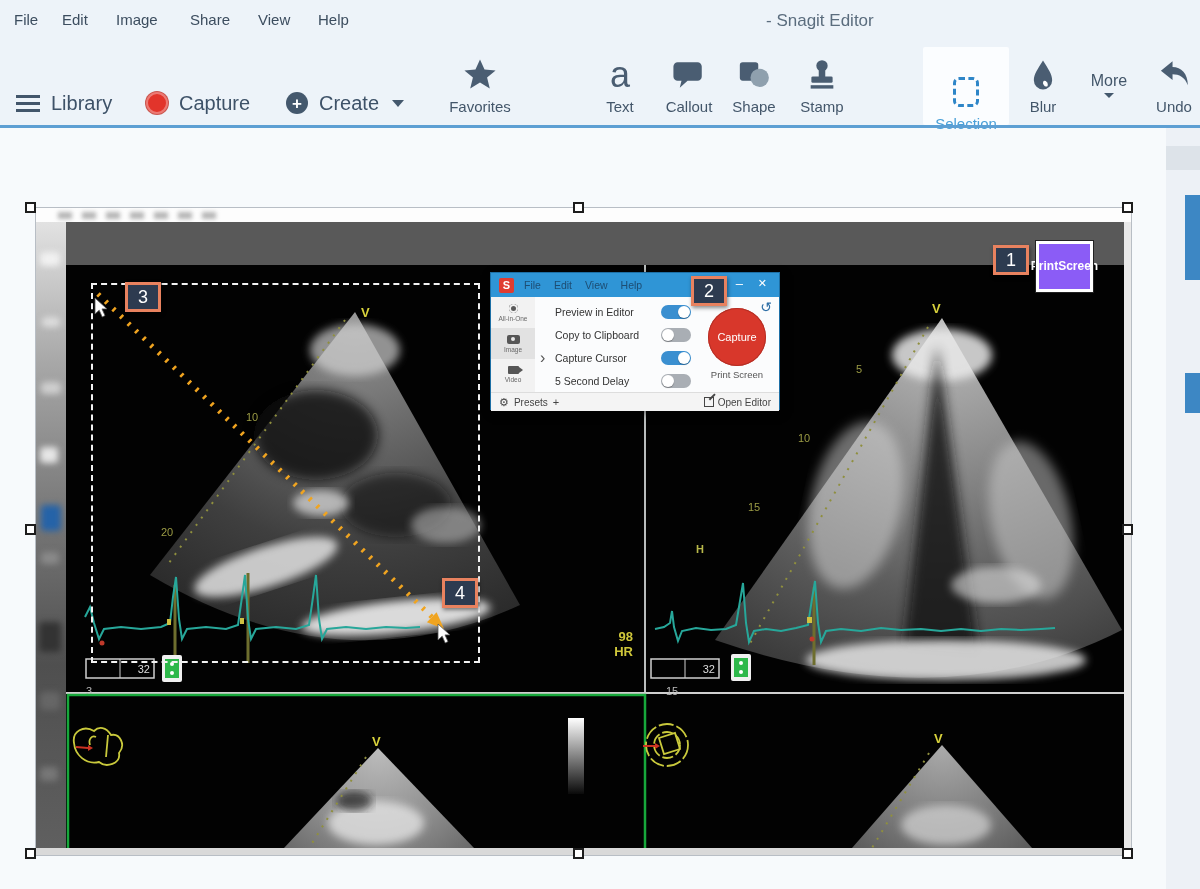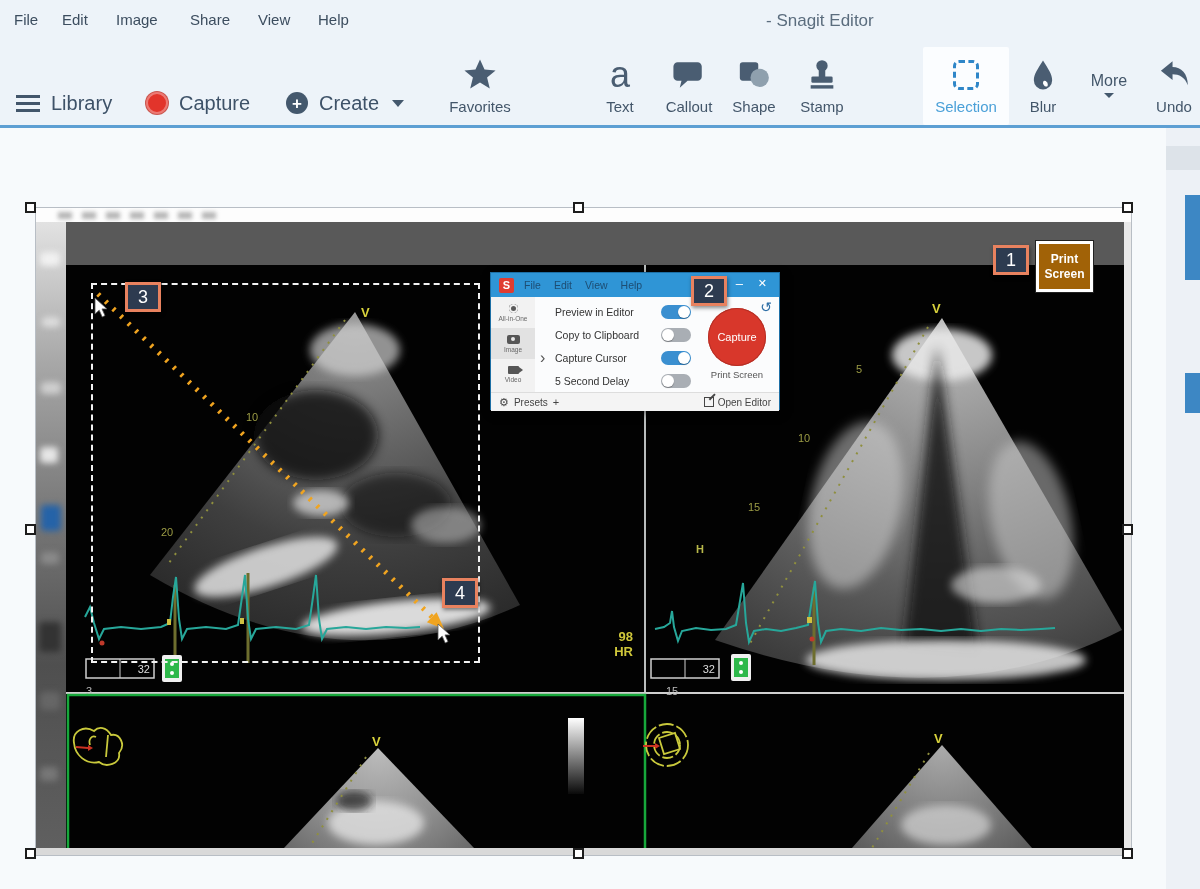--- a/index.html
+++ b/index.html
@@ -20,21 +20,21 @@
   .hamburger::after { content:""; position:absolute; left:0; top:4px; width:24px; height:3px; background:#42566b; }
   .red-dot { width:22px; height:22px; border-radius:50%; background:#e2342b; box-shadow:inset 0 0 0 2px rgba(255,255,255,.35), 0 0 0 1px #c8564f; }
   .plus-circle { width:22px; height:22px; border-radius:50%; background:#44586d; color:#fff; font-size:17px; font-weight:bold;
                  display:flex; align-items:center; justify-content:center; line-height:1; }
   .caret-down { width:0; height:0; border-left:6px solid transparent; border-right:6px solid transparent; border-top:7px solid #44586d; margin-left:2px; }
 
   .tool { position:absolute; top:52px; width:70px; height:72px; text-align:center; }
   .tool .icon-box { height:46px; display:flex; align-items:center; justify-content:center; }
   .tool .tool-label { font-size:15px; color:#43566a; }
   .tool-selected { left:923px !important; width:86px !important; top:47px !important; height:78px !important;
-                   background:#fbfdff; border-radius:2px; padding-top:5px; }
+                   background:#fbfdff; border-radius:2px; padding-top:22px; }
   .tool-selected .tool-label { color:#4aa0d8; }
   .letter-a { font-size:36px; color:#4a5d72; line-height:1; font-weight:500; }
   .sel-icon { width:26px; height:30px; border:3px dashed #2e86c8; border-radius:6px; }
   .more-tool { position:absolute; left:1085px; top:72px; width:48px; text-align:center; font-size:16px; color:#43566a; }
   .more-caret { margin:3px auto 0; width:0; height:0; border-left:5px solid transparent; border-right:5px solid transparent; border-top:5px solid #44586d; }
 
   
   .rp { position:absolute; left:1166px; top:128px; width:34px; height:761px; background:#edf1f6; }
   .rp-band { position:absolute; left:1166px; top:146px; width:34px; height:24px; background:#dde3e9; }
   .rp-blue1 { position:absolute; left:1185px; top:195px; width:15px; height:85px; background:#3d87c4; }
@@ -53,23 +53,23 @@
   .bottom-strip { position:absolute; left:0; top:640px; width:1095px; height:7px; background:#d9d9d9; }
   .black-canvas { position:absolute; left:30px; top:57px; width:1058px; height:583px; background:#020202; }
 
   
   .sel-rect { position:absolute; left:91px; top:283px; width:389px; height:380px; border:2px dashed #f2f2f2; }
   .overlay-svg { position:absolute; left:0; top:0; width:1200px; height:889px; pointer-events:none; }
 
   .callout { position:absolute; width:36px; height:30px; background:#2d3b50; border:3px solid #e8825f;
              color:#fff; font-size:18px; display:flex; align-items:center; justify-content:center;
              box-shadow:1px 2px 4px rgba(0,0,0,.45); }
-  .ps-label { position:absolute; left:1036px; top:241px; width:57px; height:51px; background:#a16207;
+  .ps-label { position:absolute; left:1036px; top:241px; width:57px; height:51px; background:#8b5cf6;
               border:3px solid #fff; outline:1px solid #222; color:#fff; font-weight:bold; font-size:12px;
-              display:flex; flex-direction:column; align-items:center; justify-content:center; line-height:1.25; }
+              display:flex; flex-direction:row; align-items:center; justify-content:center; line-height:1.25; }
 
   .handle { position:absolute; width:11px; height:11px; background:#fff; border:2px solid #1d1d1d; }
 
   
   .widget { position:absolute; left:490px; top:272px; width:290px; height:138px; background:#fbfcfd;
             border:1px solid #1d6fa5; box-shadow:2px 3px 8px rgba(0,0,0,.5); font-size:10.5px; }
   .w-titlebar { position:absolute; left:0; top:0; width:100%; height:24px; background:#2f95d6; display:flex; align-items:center; }
   .w-logo { width:15px; height:15px; background:#e03c31; border-radius:2px; color:#fff; font-weight:bold; font-size:11px;
             display:flex; align-items:center; justify-content:center; margin:0 10px 0 8px; }
   .w-menu-item { color:#1d4d73; font-size:10.5px; margin-right:13px; }

